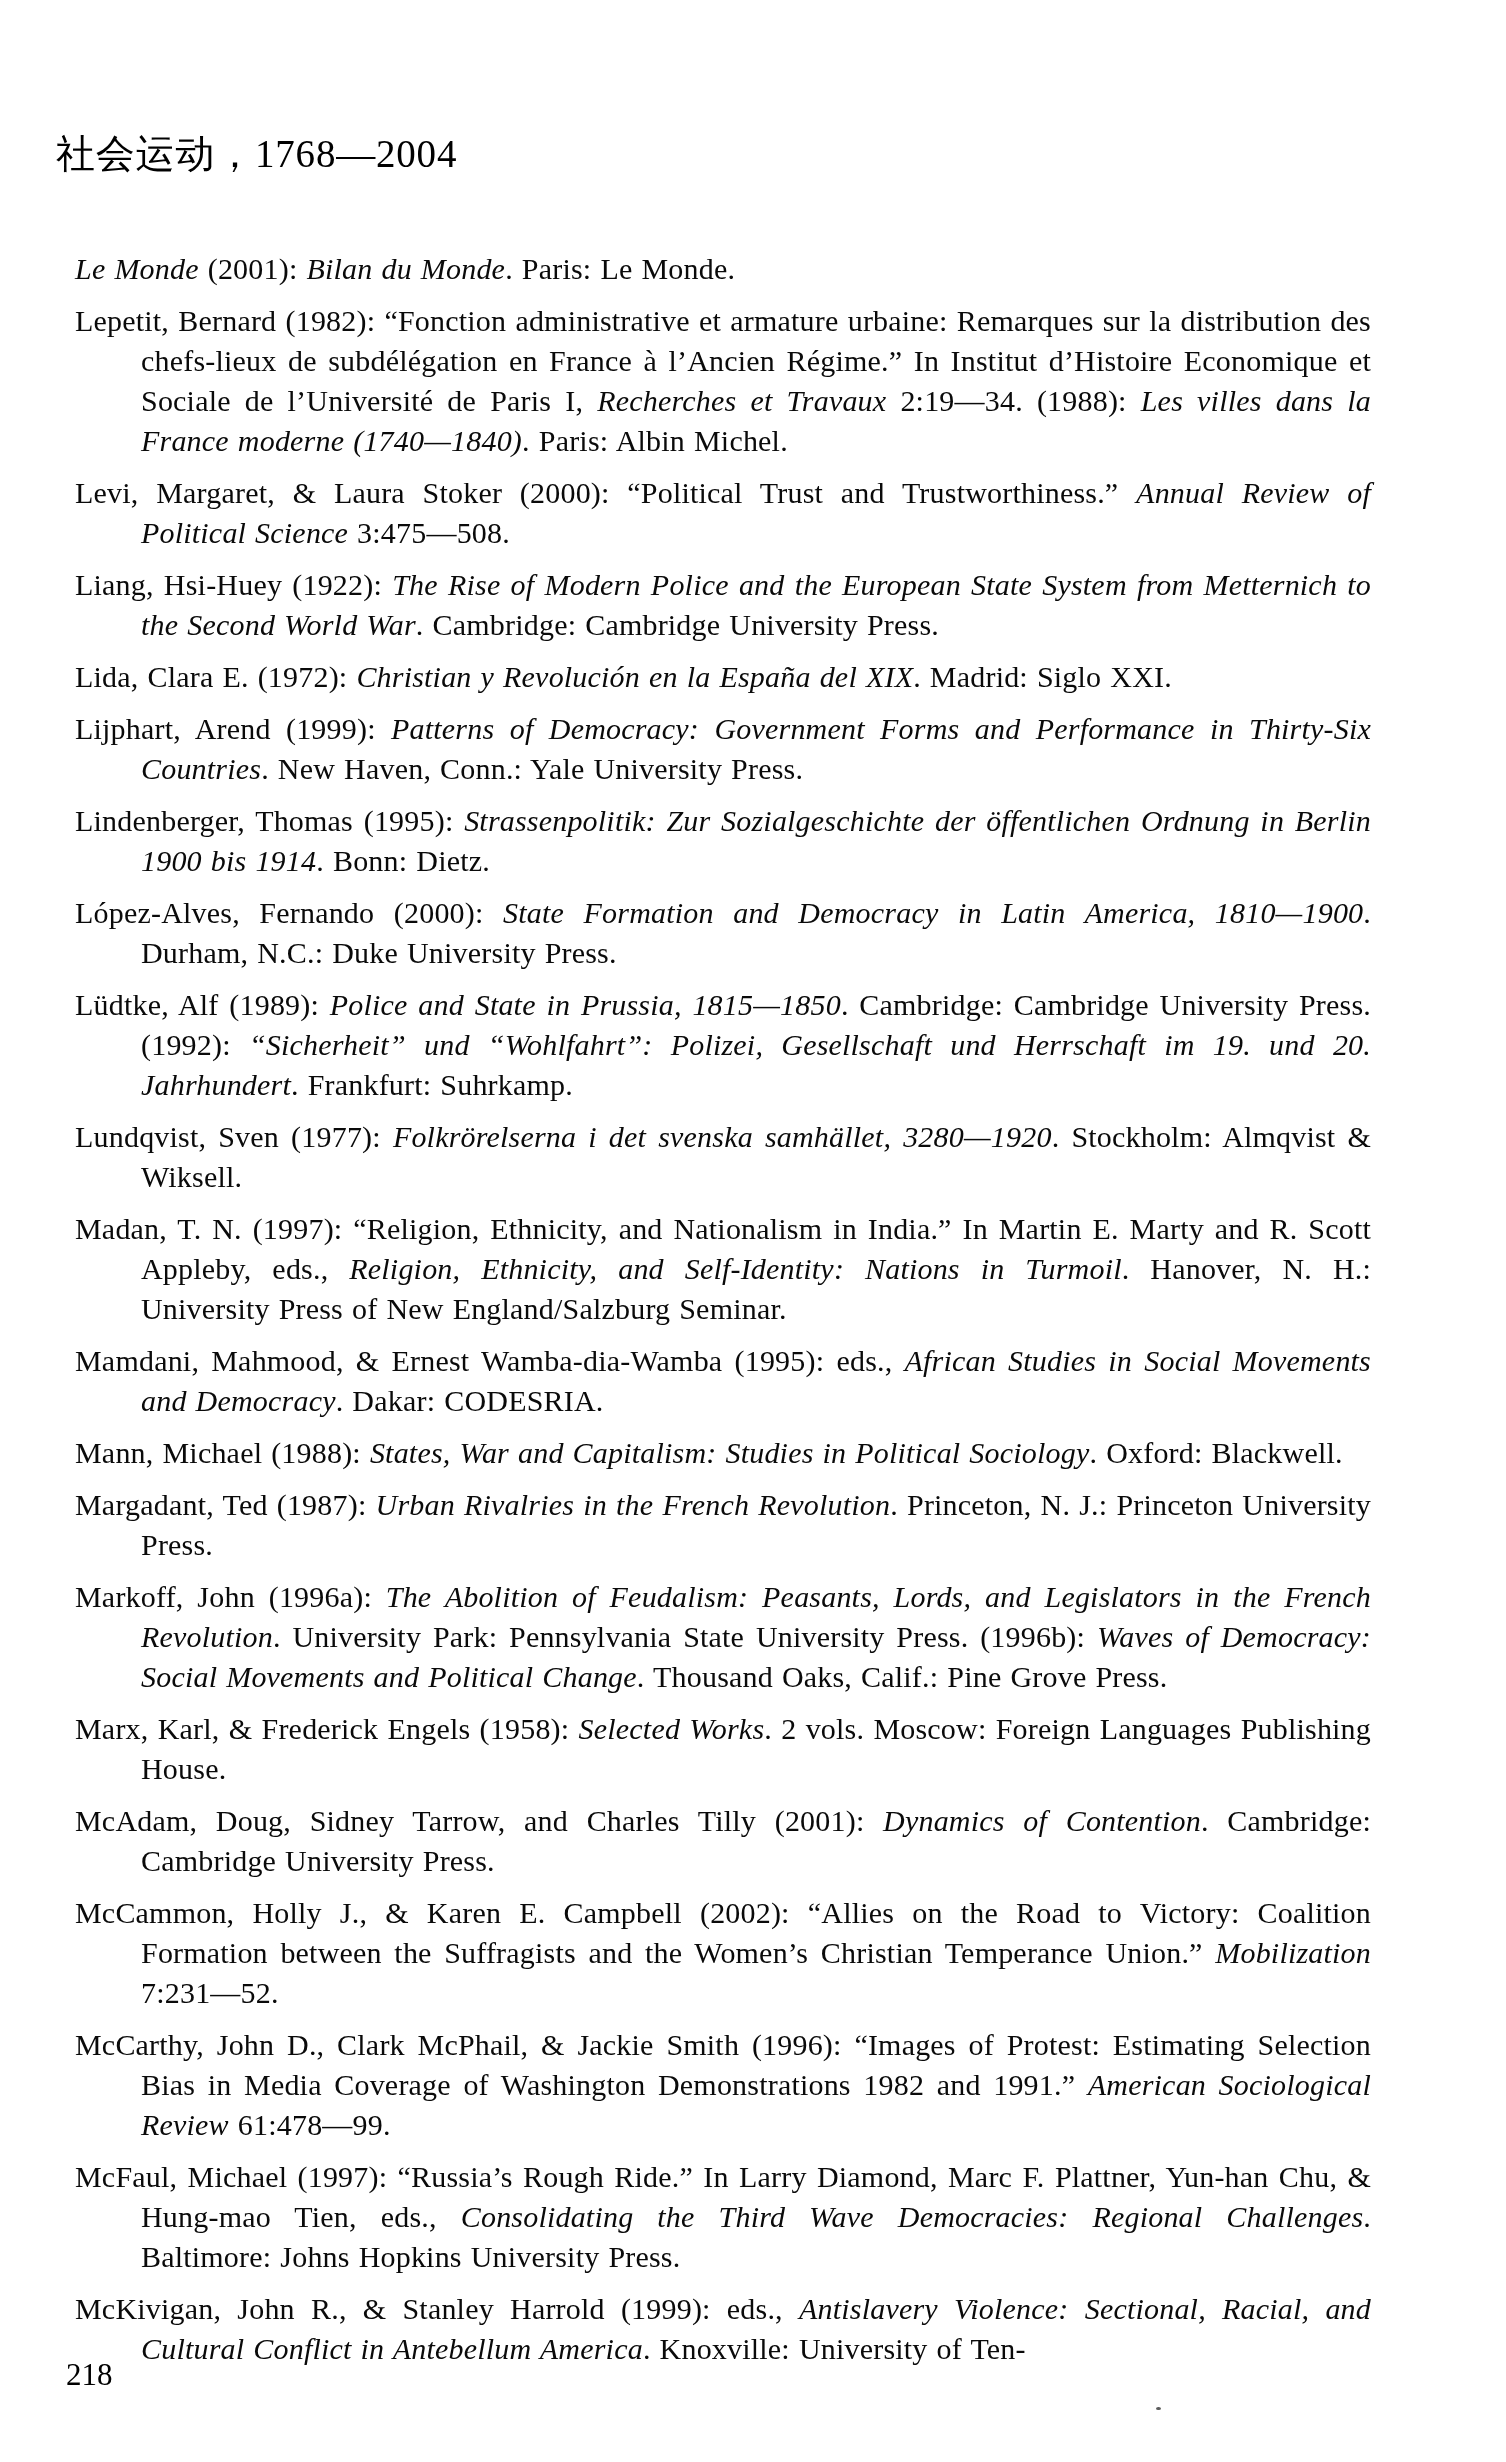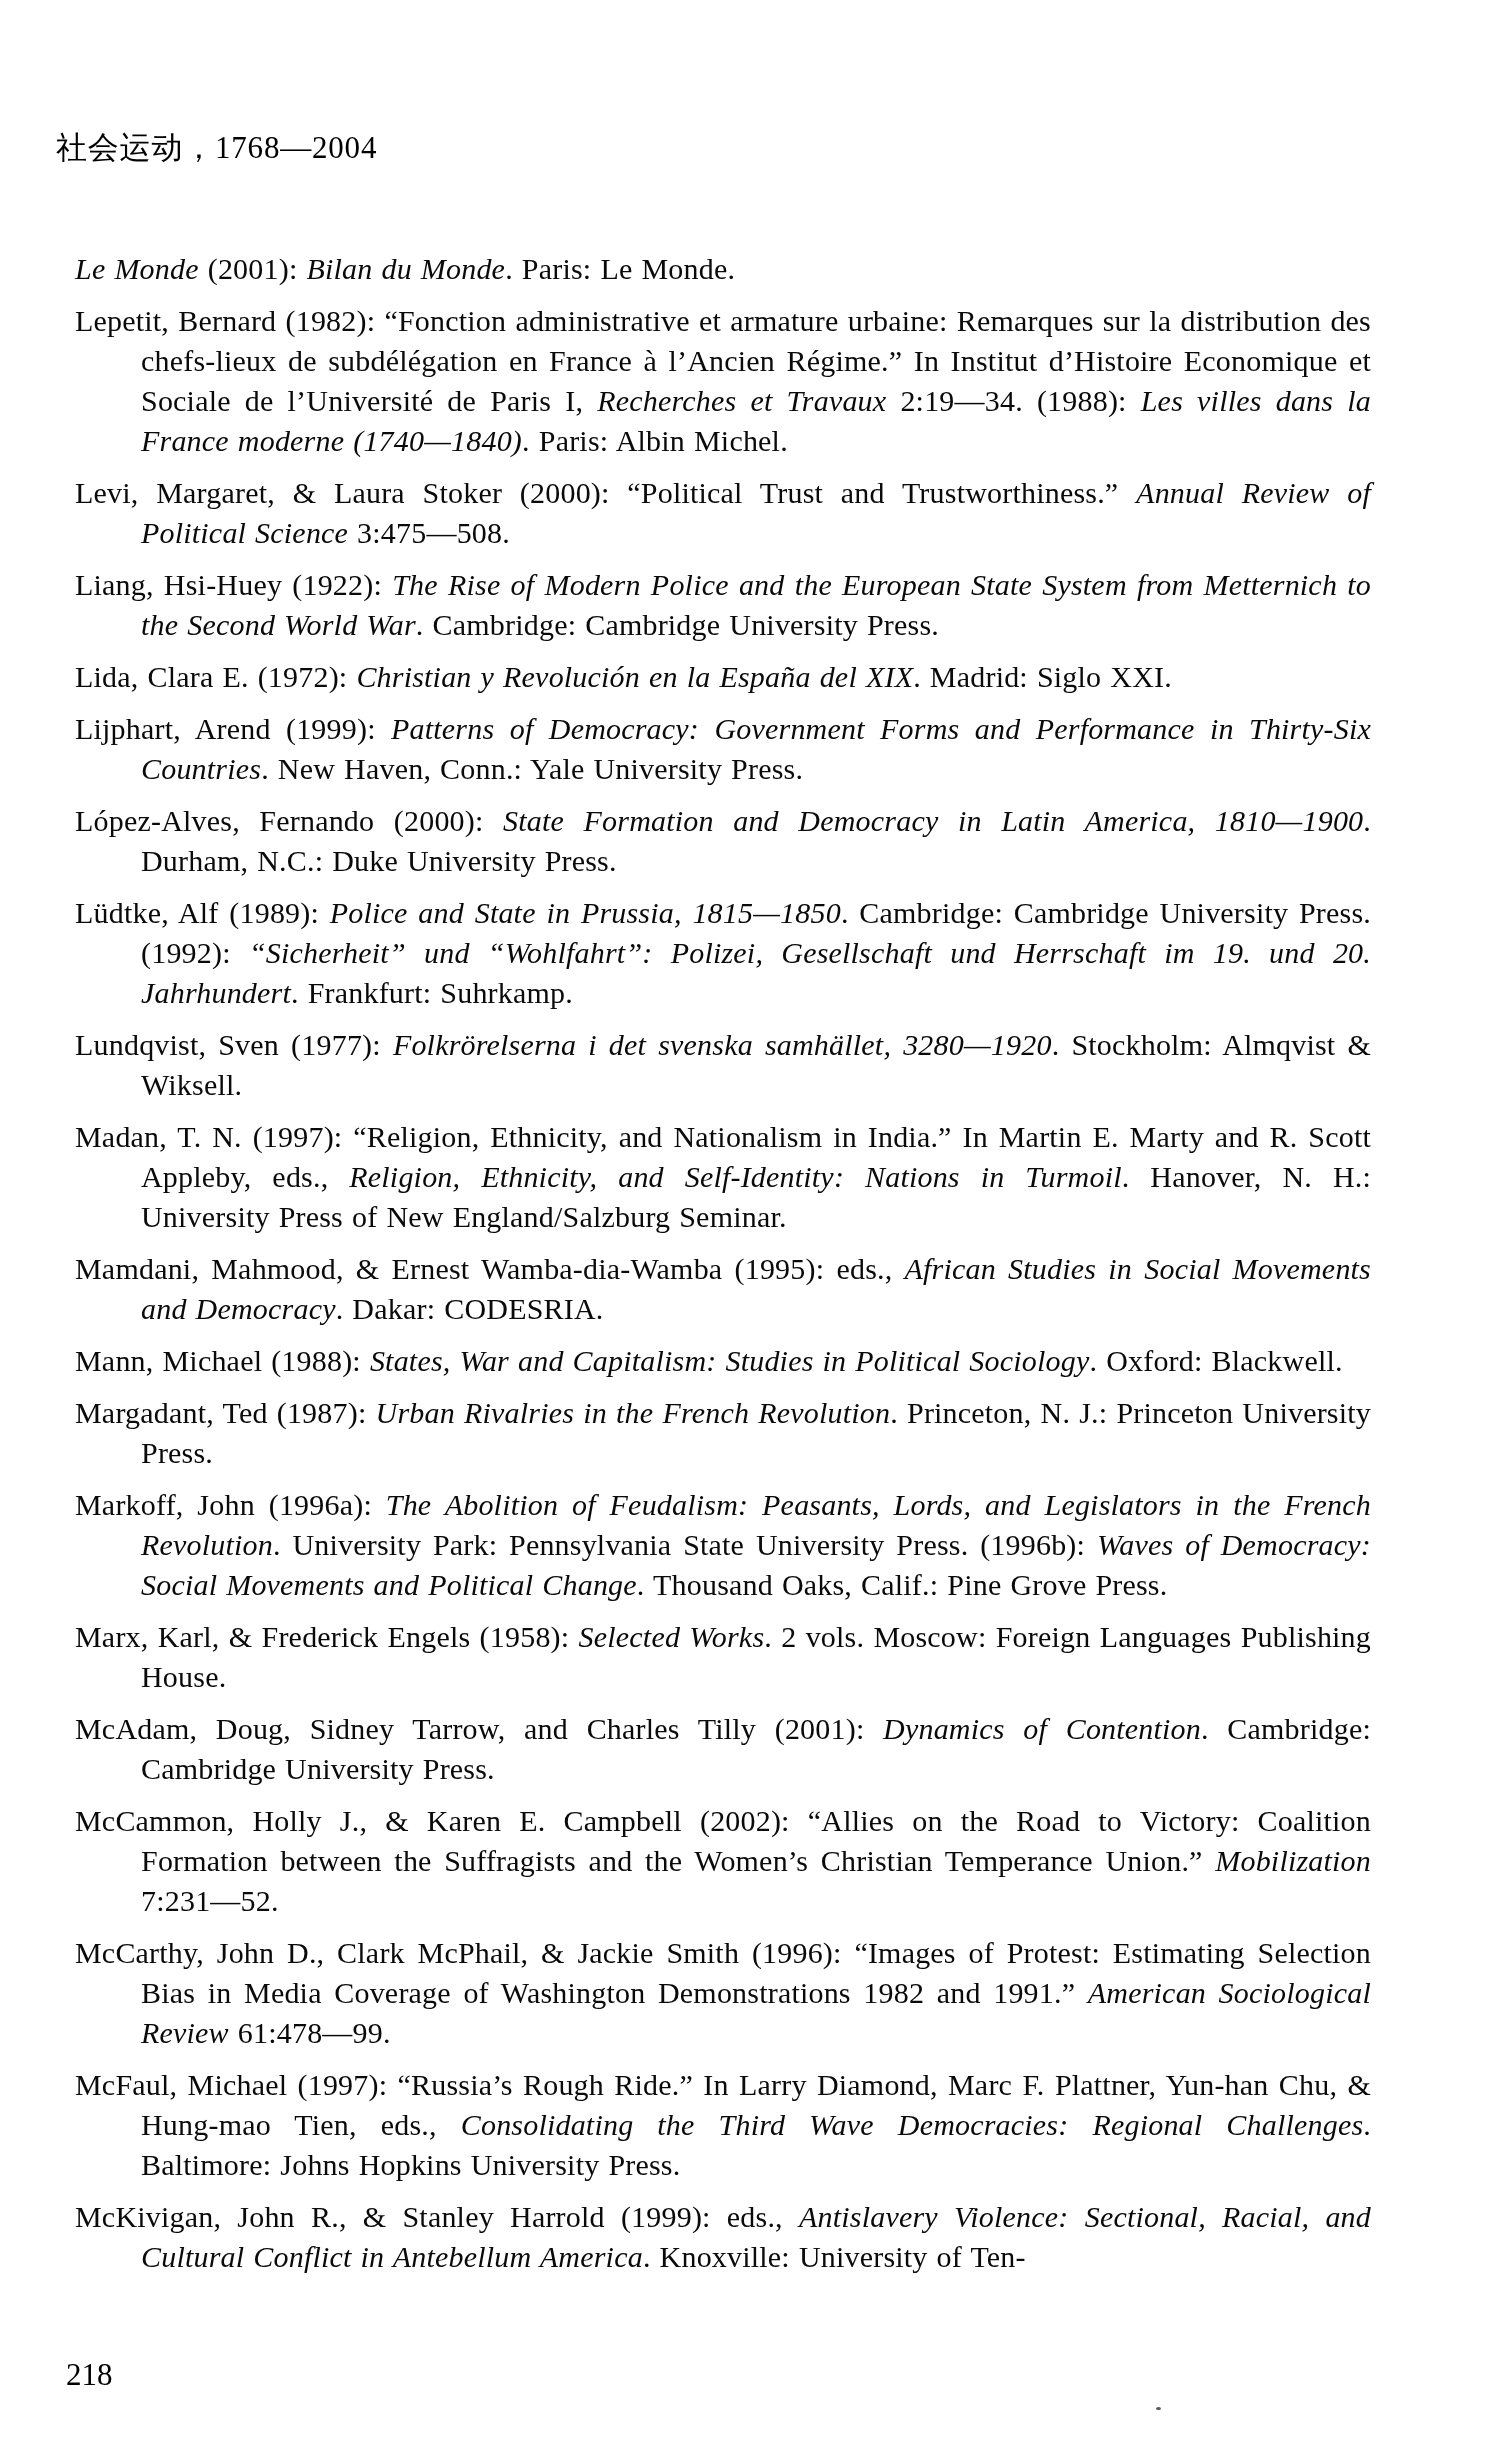--- a/index.html
+++ b/index.html
@@ -13,21 +13,21 @@
     height: 2462px;
     background: #ffffff;
     overflow: hidden;
     font-family: "Liberation Serif", "DejaVu Serif", serif;
     color: #0a0a0a;
   }
   .page-header {
     position: absolute;
     left: 56px;
     top: 127px;
-    font-size: 31px;
+    font-size: 39px;
     letter-spacing: 0.8px;
     white-space: nowrap;
     color: #000;
   }
   .ref-list {
     position: absolute;
     left: 63px;
     top: 237px;
     width: 1320px;
     font-size: 30px;
@@ -69,20 +69,21 @@
 
   <div class="page-header">社会运动，1768—2004</div>
 
   <div class="ref-list">
       <p class="ref"><span class="it">Le Monde</span><span class="rm"> (2001): </span><span class="it">Bilan du Monde</span><span class="rm">. Paris: Le Monde.</span></p>
       <p class="ref"><span class="rm">Lepetit, Bernard (1982): “Fonction administrative et armature urbaine: Remarques sur la distribution des chefs-lieux de subdélégation en France à l’Ancien Régime.” In Institut d’Histoire Economique et Sociale de l’Université de Paris I, </span><span class="it">Recherches et Travaux</span><span class="rm"> 2:19—34. (1988): </span><span class="it">Les villes dans la France moderne (1740—1840)</span><span class="rm">. Paris: Albin Michel.</span></p>
       <p class="ref"><span class="rm">Levi, Margaret, &amp; Laura Stoker (2000): “Political Trust and Trustworthiness.” </span><span class="it">Annual Review of Political Science</span><span class="rm"> 3:475—508.</span></p>
       <p class="ref"><span class="rm">Liang, Hsi-Huey (1922): </span><span class="it">The Rise of Modern Police and the European State System from Metternich to the Second World War</span><span class="rm">. Cambridge: Cambridge University Press.</span></p>
       <p class="ref"><span class="rm">Lida, Clara E. (1972): </span><span class="it">Christian y Revolución en la España del XIX</span><span class="rm">. Madrid: Siglo XXI.</span></p>
       <p class="ref"><span class="rm">Lijphart, Arend (1999): </span><span class="it">Patterns of Democracy: Government Forms and Performance in Thirty-Six Countries</span><span class="rm">. New Haven, Conn.: Yale University Press.</span></p>
+      <p class="ref"><span class="rm">Lindenberger, Thomas (1995): </span><span class="it">Strassenpolitik: Zur Sozialgeschichte der öffentlichen Ordnung in Berlin 1900 bis 1914</span><span class="rm">. Bonn: Dietz.</span></p>
       <p class="ref"><span class="rm">López-Alves, Fernando (2000): </span><span class="it">State Formation and Democracy in Latin America, 1810—1900</span><span class="rm">. Durham, N.C.: Duke University Press.</span></p>
       <p class="ref"><span class="rm">Lüdtke, Alf (1989): </span><span class="it">Police and State in Prussia, 1815—1850</span><span class="rm">. Cambridge: Cambridge University Press. (1992): </span><span class="it">“Sicherheit” und “Wohlfahrt”: Polizei, Gesellschaft und Herrschaft im 19. und 20. Jahrhundert</span><span class="rm">. Frankfurt: Suhrkamp.</span></p>
       <p class="ref"><span class="rm">Lundqvist, Sven (1977): </span><span class="it">Folkrörelserna i det svenska samhället, 3280—1920</span><span class="rm">. Stockholm: Almqvist &amp; Wiksell.</span></p>
       <p class="ref"><span class="rm">Madan, T. N. (1997): “Religion, Ethnicity, and Nationalism in India.” In Martin E. Marty and R. Scott Appleby, eds., </span><span class="it">Religion, Ethnicity, and Self-Identity: Nations in Turmoil</span><span class="rm">. Hanover, N. H.: University Press of New England/Salzburg Seminar.</span></p>
       <p class="ref"><span class="rm">Mamdani, Mahmood, &amp; Ernest Wamba-dia-Wamba (1995): eds., </span><span class="it">African Studies in Social Movements and Democracy</span><span class="rm">. Dakar: CODESRIA.</span></p>
       <p class="ref"><span class="rm">Mann, Michael (1988): </span><span class="it">States, War and Capitalism: Studies in Political Sociology</span><span class="rm">. Oxford: Blackwell.</span></p>
       <p class="ref"><span class="rm">Margadant, Ted (1987): </span><span class="it">Urban Rivalries in the French Revolution</span><span class="rm">. Princeton, N. J.: Princeton University Press.</span></p>
       <p class="ref"><span class="rm">Markoff, John (1996a): </span><span class="it">The Abolition of Feudalism: Peasants, Lords, and Legislators in the French Revolution</span><span class="rm">. University Park: Pennsylvania State University Press. (1996b): </span><span class="it">Waves of Democracy: Social Movements and Political Change</span><span class="rm">. Thousand Oaks, Calif.: Pine Grove Press.</span></p>
       <p class="ref"><span class="rm">Marx, Karl, &amp; Frederick Engels (1958): </span><span class="it">Selected Works</span><span class="rm">. 2 vols. Moscow: Foreign Languages Publishing House.</span></p>
       <p class="ref"><span class="rm">McAdam, Doug, Sidney Tarrow, and Charles Tilly (2001): </span><span class="it">Dynamics of Contention</span><span class="rm">. Cambridge: Cambridge University Press.</span></p>

